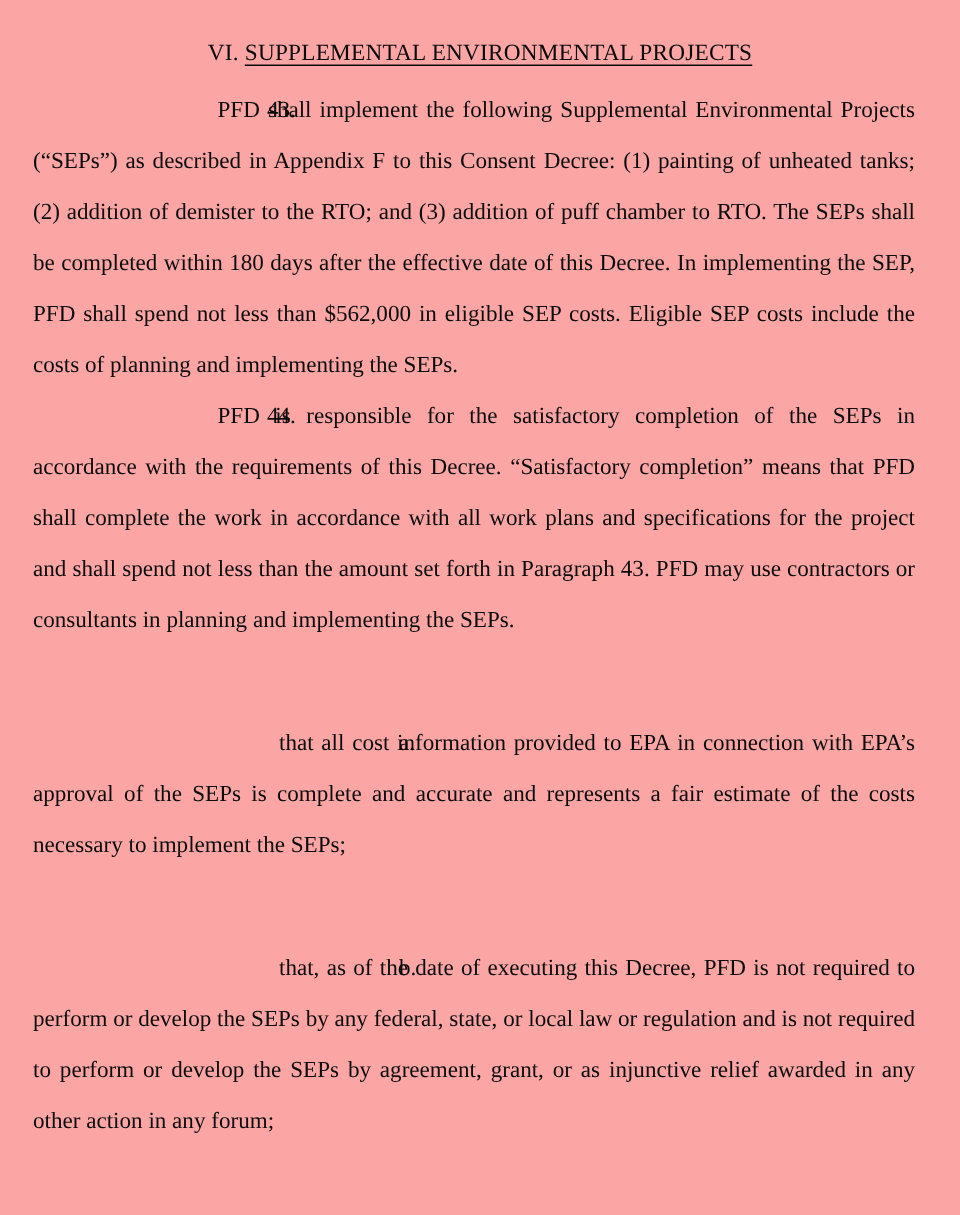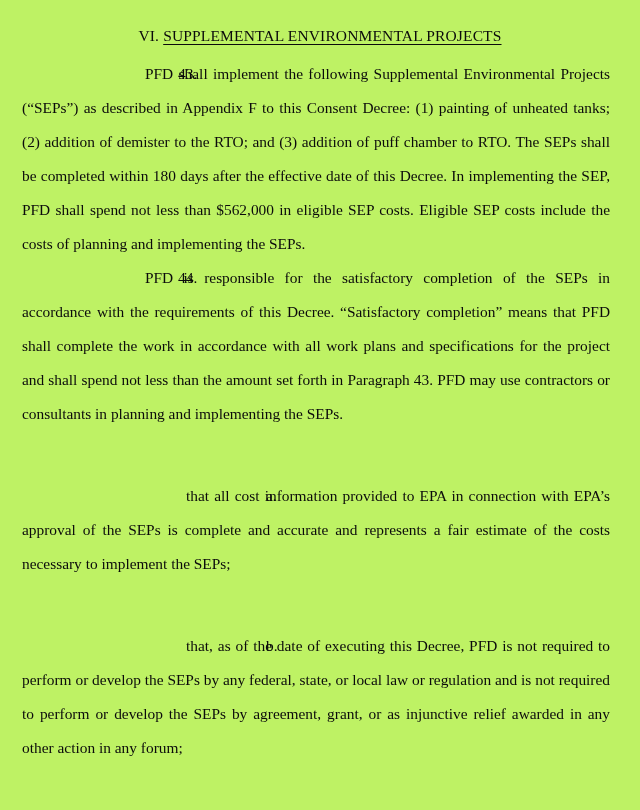--- a/index.html
+++ b/index.html
@@ -5,21 +5,21 @@
 <style>
   html, body {
     margin: 0;
     padding: 0;
     background: #ffffff;
   }
   .page {
     position: relative;
     width: 640px;
     height: 810px;
-    background: #bef264;
+    background: #fca5a5;
     overflow: hidden;
     font-family: "Liberation Serif", "DejaVu Serif", serif;
     color: #0b0b0b;
     -webkit-font-smoothing: antialiased;
   }
 
   
   .heading {
     position: absolute;
     top: 27px;

